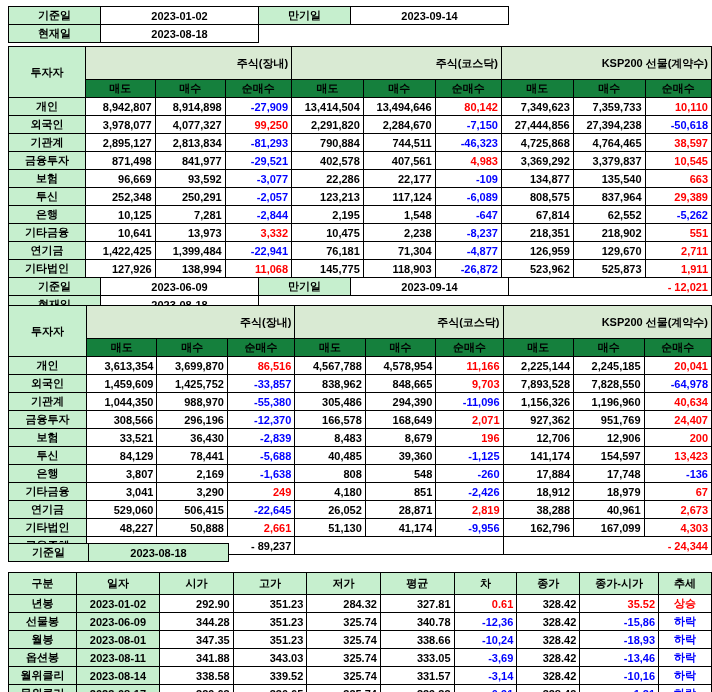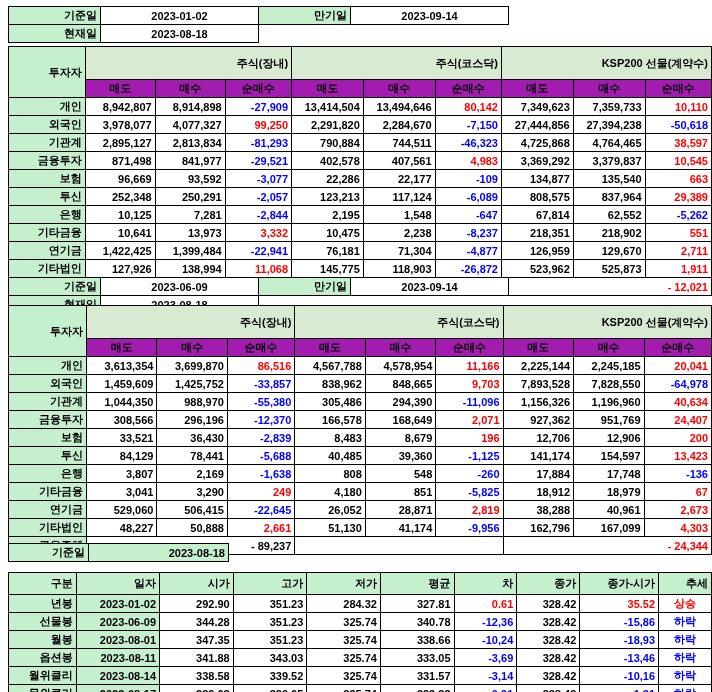--- a/index.html
+++ b/index.html
@@ -21,23 +21,23 @@
     border: 1px solid #000000;
     font-size: 11px;
     font-weight: bold;
     text-align: center;
     padding: 1px 3px;
     height: 17px;
     box-sizing: border-box;
     white-space: nowrap;
     overflow: hidden;
   }
-  .green { background: #c6efce; text-align: right; }
+  .green { background: #c6efce; }
   .lightgreen { background: #d9ead3; text-align: right; }
-  .palegreen { background: #a21caf; }
+  .palegreen { background: #15803d; }
   .white { background: #ffffff; }
   .num { text-align: right; font-family: "Liberation Sans", sans-serif; }
   .blue { color: #0000ff; }
   .red { color: #ff0000; }
   .black { color: #000000; }
   .noborder { border: none; }
 
   .block { position: absolute; }
 
   
@@ -366,21 +366,21 @@
         <td class="white num black">17,748</td>
         <td class="white num blue">-136</td>
       </tr>
       <tr>
         <td class="green">기타금융</td>
         <td class="white num black">3,041</td>
         <td class="white num black">3,290</td>
         <td class="white num red">249</td>
         <td class="white num black">4,180</td>
         <td class="white num black">851</td>
-        <td class="white num blue">-5,825</td>
+        <td class="white num blue">-2,426</td>
         <td class="white num black">18,912</td>
         <td class="white num black">18,979</td>
         <td class="white num red">67</td>
       </tr>
       <tr>
         <td class="green">연기금</td>
         <td class="white num black">529,060</td>
         <td class="white num black">506,415</td>
         <td class="white num blue">-22,645</td>
         <td class="white num black">26,052</td>

